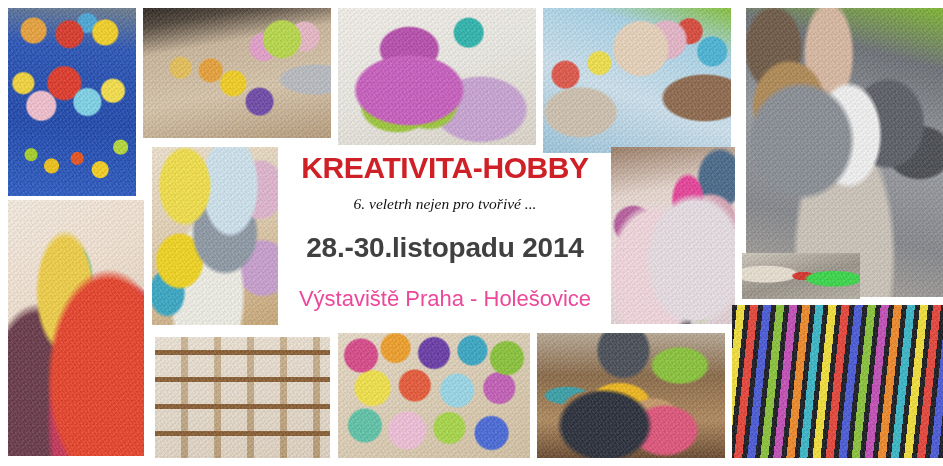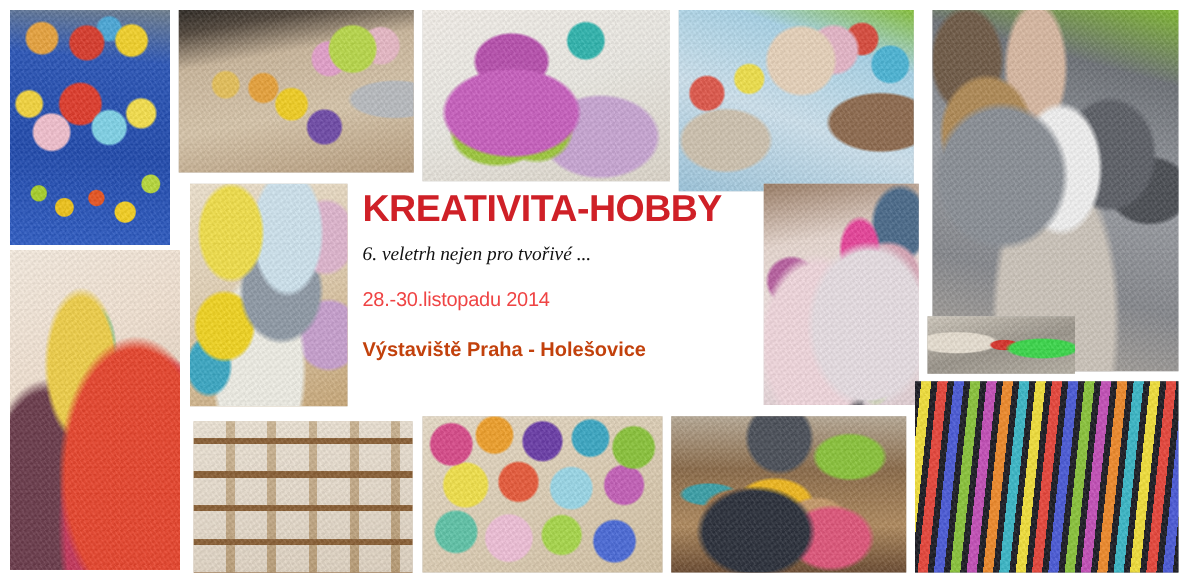--- a/index.html
+++ b/index.html
@@ -210,54 +210,53 @@
       radial-gradient(ellipse at 20% 46%, #e8e0d2 0 30px, transparent 34px),
       linear-gradient(165deg, #cfc8bc 0%, #9a948a 54%, #b8b2a6 100%);
   }
 
   
   .textblock {
     position: absolute;
     left: 290px;
     top: 152px;
     width: 310px;
-    text-align: left;
+    text-align: center;
     background: transparent;
   }
   .title {
     color: #cf2027;
     font-weight: bold;
     font-size: 30px;
     line-height: 1.08;
     letter-spacing: -0.4px;
     white-space: nowrap;
     margin: 0;
   }
   .subtitle {
     font-style: italic;
     font-size: 15.5px;
     color: #111111;
     margin: 11px 0 0 0;
     white-space: nowrap;
     font-family: Liberation Serif, serif;
   }
   .dates {
-    font-weight: normal;
-    font-size: 16px;
-    color: #ef4444;
+    font-weight: bold;
+    font-size: 28px;
+    color: #404040;
     margin: 19px 0 0 0;
     letter-spacing: -0.2px;
     white-space: nowrap;
   }
   .venue {
-    font-size: 16px;
-    color: #c2410c;
+    font-size: 22px;
+    color: #ec4899;
     margin: 22px 0 0 0;
     white-space: nowrap;
-    font-weight: bold;
   }
 </style>
 </head>
 <body>
 
 <div id="poster">
 
   <div class="tile t1" style="left:8px;  top:8px;   width:128px; height:188px;">
       <span class="grain"></span>
     </div>

